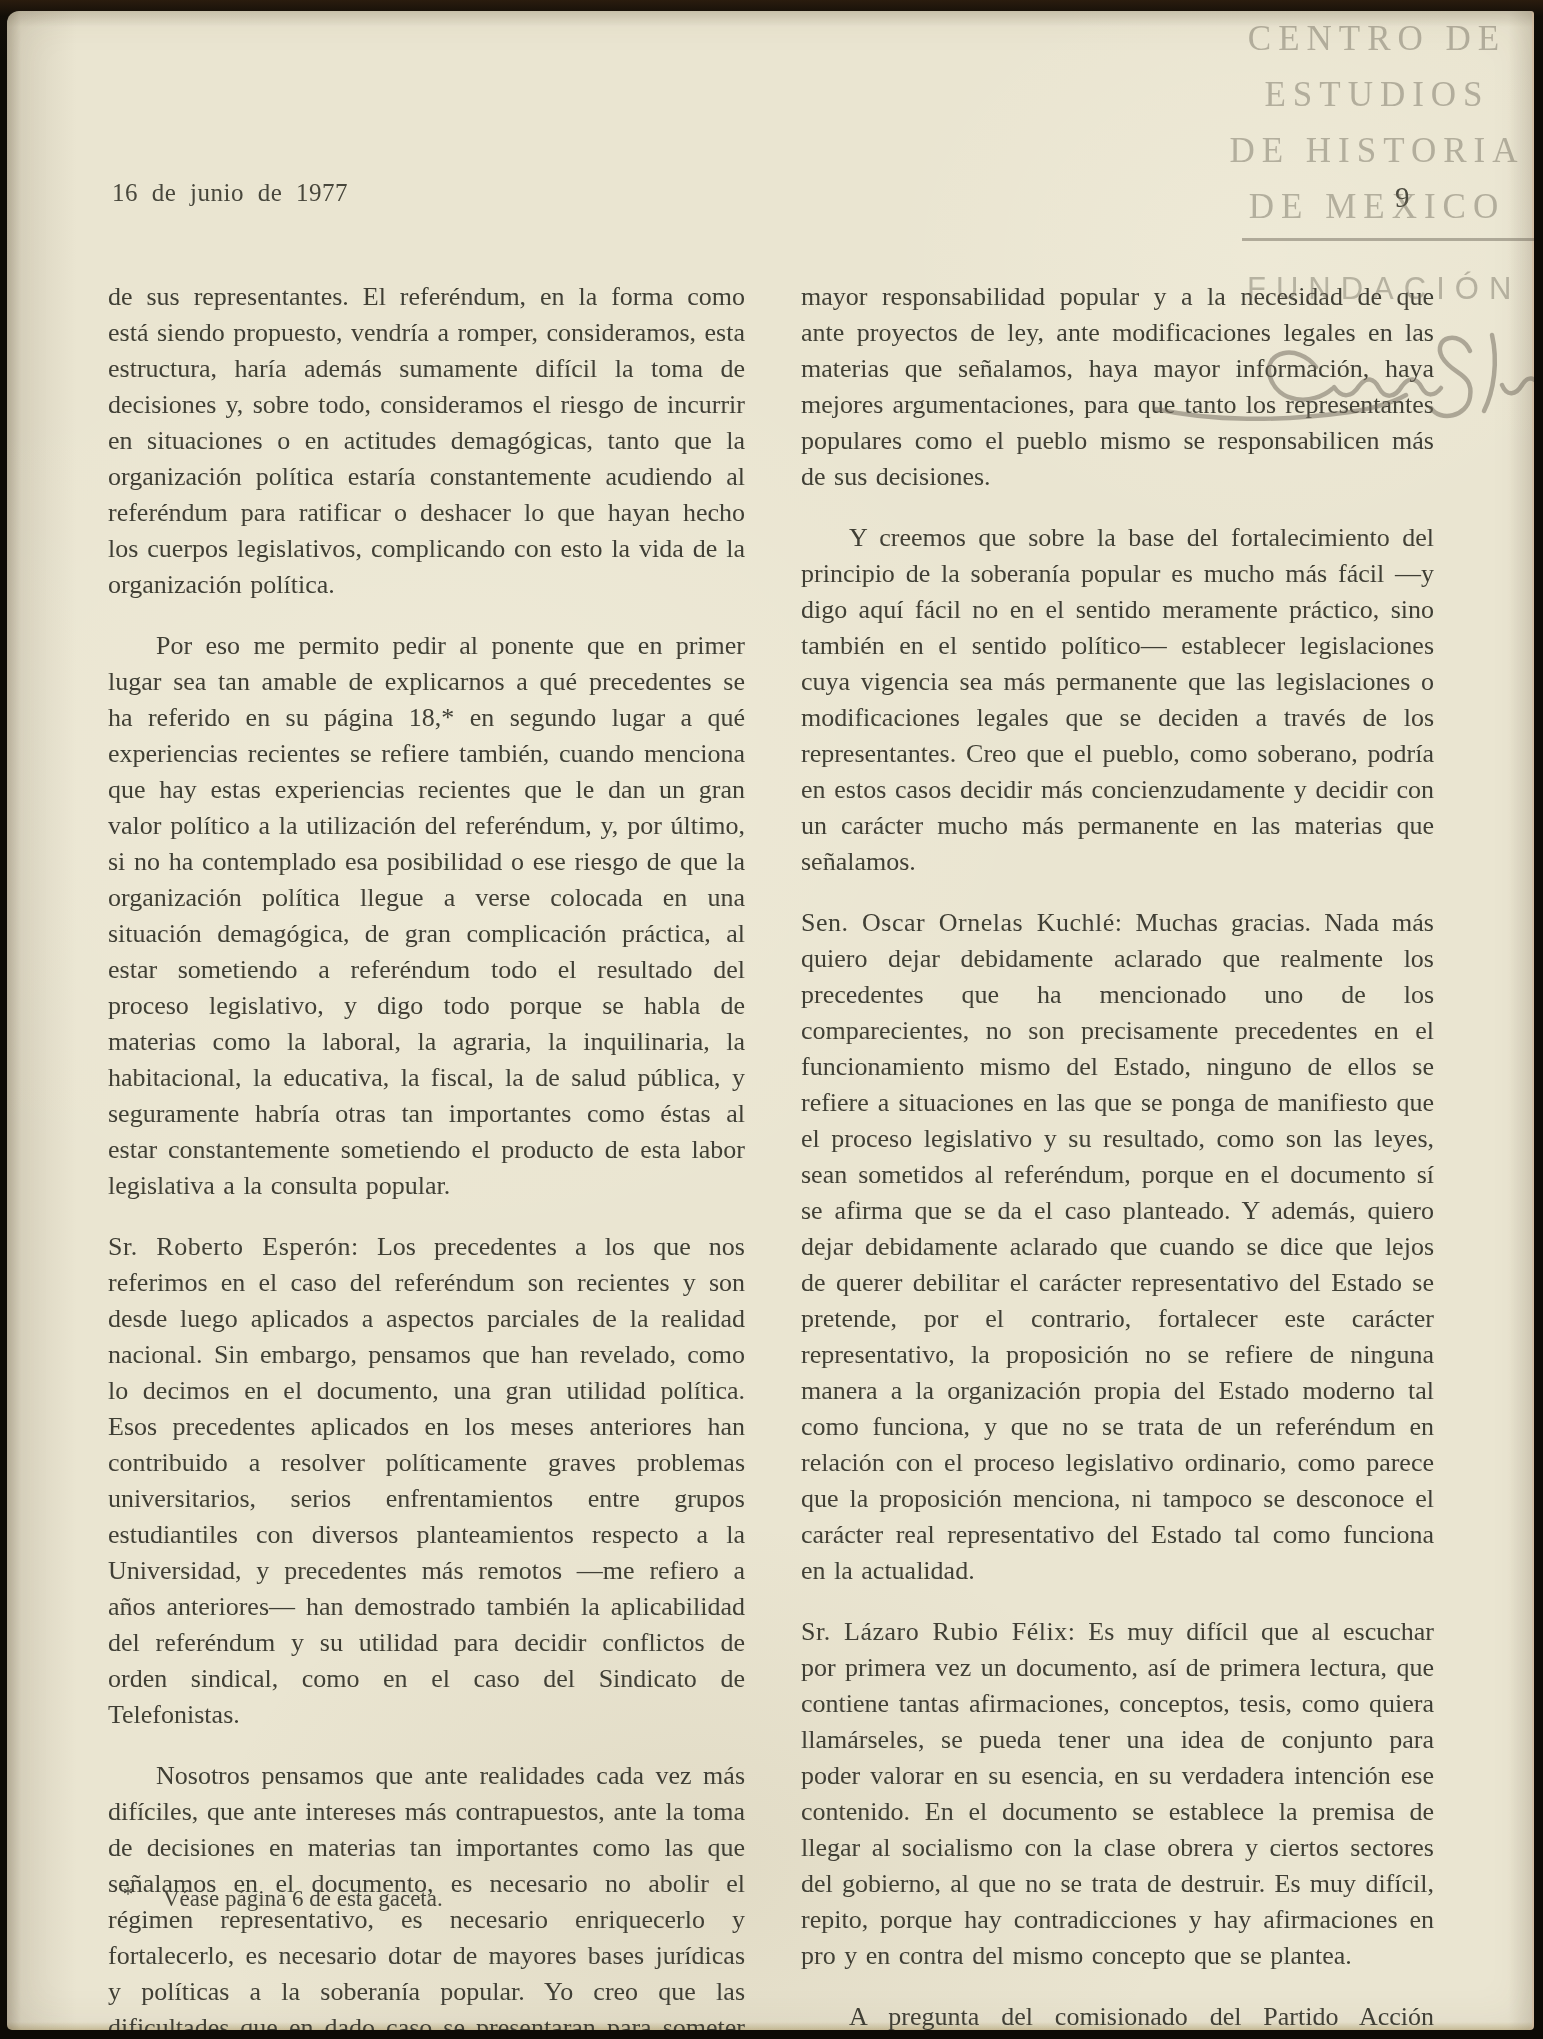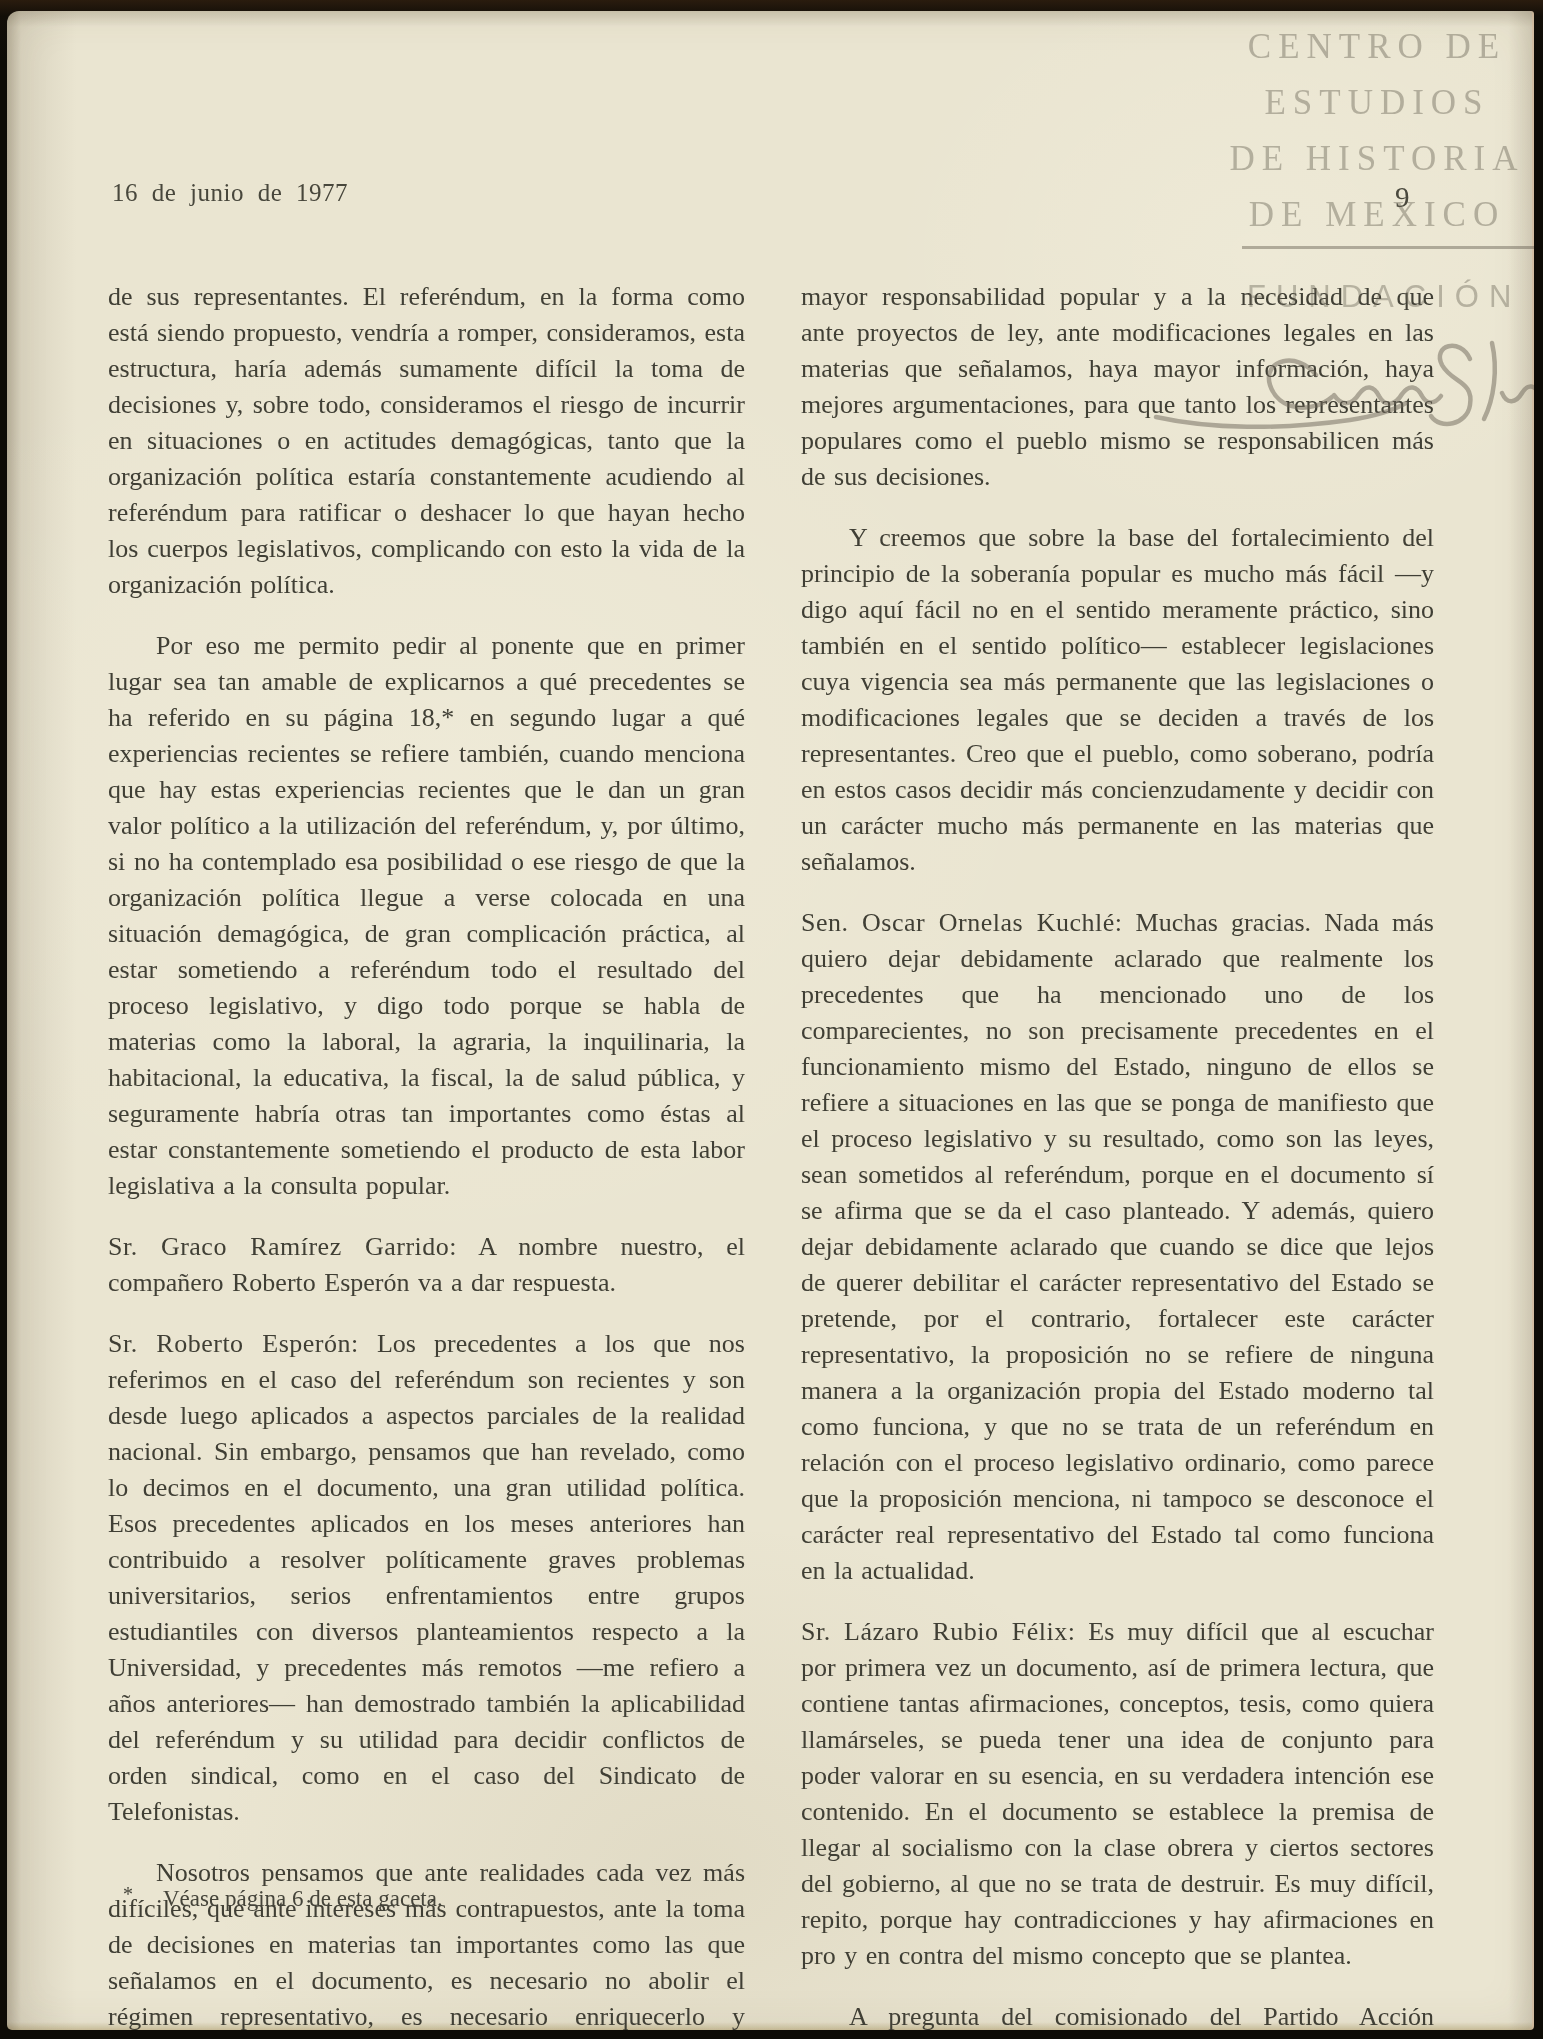--- a/index.html
+++ b/index.html
@@ -50,21 +50,21 @@
   .col p { margin:0 0 25px 0; }
   .col p.indent { text-indent:48px; }
   .col p.cont { text-align-last:justify; }
   .speaker { letter-spacing:0.5px; }
   .footnote {
     position:absolute; left:116px; top:1872px;
     font-size:23px; color:#45443a; z-index:1;
   }
   .fn-marker { font-size:20px; vertical-align:5px; margin-right:30px; }
   
-  .watermark { position:absolute; left:0; top:0; width:100%; height:100%; pointer-events:none; z-index:3;margin-top:8px; }
+  .watermark { position:absolute; left:0; top:0; width:100%; height:100%; pointer-events:none; z-index:3; }
   .wm-title {
     position:absolute; left:1182px; top:0px; width:376px;
     text-align:center; font-size:35px; line-height:56px;
     letter-spacing:7px; white-space:nowrap;
     color:rgba(100,95,82,0.42);
   }
   .wm-rule {
     position:absolute; left:1235px; top:227px; width:310px; height:3px;
     background:rgba(100,94,80,0.45);
   }
@@ -82,21 +82,20 @@
 
 <div class="canvas" style="--paper: #eae5d1; --ink: #403f35; --wm: #6e675a;">
   <div class="page">
 
     <div class="date">16 de junio de 1977</div>
     <div class="pagenum">9</div>
 
     <div class="col col-left" id="col-left">
         <p class="para">de sus representantes. El referéndum, en la forma como está siendo propuesto, vendría a romper, consideramos, esta estructura, haría además sumamente difícil la toma de decisiones y, sobre todo, consideramos el riesgo de incurrir en situaciones o en actitudes demagógicas, tanto que la organización política estaría constantemente acudiendo al referéndum para ratificar o deshacer lo que hayan hecho los cuerpos legislativos, complicando con esto la vida de la organización política.</p>
         <p class="para indent">Por eso me permito pedir al ponente que en primer lugar sea tan amable de explicarnos a qué precedentes se ha referido en su página 18,* en segundo lugar a qué experiencias recientes se refiere también, cuando menciona que hay estas experiencias recientes que le dan un gran valor político a la utilización del referéndum, y, por último, si no ha contemplado esa posibilidad o ese riesgo de que la organización política llegue a verse colocada en una situación demagógica, de gran complicación práctica, al estar sometiendo a referéndum todo el resultado del proceso legislativo, y digo todo porque se habla de materias como la laboral, la agraria, la inquilinaria, la habitacional, la educativa, la fiscal, la de salud pública, y seguramente habría otras tan importantes como éstas al estar constantemente sometiendo el producto de esta labor legislativa a la consulta popular.</p>
-        <p class="para"><span class="speaker">Sr. Graco Ramírez Garrido:</span> A nombre nuestro, el compañero Roberto Esperón va a dar respuesta.</p>
         <p class="para"><span class="speaker">Sr. Roberto Esperón:</span> Los precedentes a los que nos referimos en el caso del referéndum son recientes y son desde luego aplicados a aspectos parciales de la realidad nacional. Sin embargo, pensamos que han revelado, como lo decimos en el documento, una gran utilidad política. Esos precedentes aplicados en los meses anteriores han contribuido a resolver políticamente graves problemas universitarios, serios enfrentamientos entre grupos estudiantiles con diversos planteamientos respecto a la Universidad, y precedentes más remotos —me refiero a años anteriores— han demostrado también la aplicabilidad del referéndum y su utilidad para decidir conflictos de orden sindical, como en el caso del Sindicato de Telefonistas.</p>
         <p class="para indent cont">Nosotros pensamos que ante realidades cada vez más difíciles, que ante intereses más contrapuestos, ante la toma de decisiones en materias tan importantes como las que señalamos en el documento, es necesario no abolir el régimen representativo, es necesario enriquecerlo y fortalecerlo, es necesario dotar de mayores bases jurídicas y políticas a la soberanía popular. Yo creo que las dificultades que en dado caso se presentaran para someter decisiones en esa materia a la voluntad soberana del pueblo a través del referéndum, son dificultades menores frente a la gran importancia política que tiene el hecho de contribuir a una mayor participación popular, a una</p>
       </div>
     <div class="col col-right" id="col-right">
         <p class="para">mayor responsabilidad popular y a la necesidad de que ante proyectos de ley, ante modificaciones legales en las materias que señalamos, haya mayor información, haya mejores argumentaciones, para que tanto los representantes populares como el pueblo mismo se responsabilicen más de sus decisiones.</p>
         <p class="para indent">Y creemos que sobre la base del fortalecimiento del principio de la soberanía popular es mucho más fácil —y digo aquí fácil no en el sentido meramente práctico, sino también en el sentido político— establecer legislaciones cuya vigencia sea más permanente que las legislaciones o modificaciones legales que se deciden a través de los representantes. Creo que el pueblo, como soberano, podría en estos casos decidir más concienzudamente y decidir con un carácter mucho más permanente en las materias que señalamos.</p>
         <p class="para"><span class="speaker">Sen. Oscar Ornelas Kuchlé:</span> Muchas gracias. Nada más quiero dejar debidamente aclarado que realmente los precedentes que ha mencionado uno de los comparecientes, no son precisamente precedentes en el funcionamiento mismo del Estado, ninguno de ellos se refiere a situaciones en las que se ponga de manifiesto que el proceso legislativo y su resultado, como son las leyes, sean sometidos al referéndum, porque en el documento sí se afirma que se da el caso planteado. Y además, quiero dejar debidamente aclarado que cuando se dice que lejos de querer debilitar el carácter representativo del Estado se pretende, por el contrario, fortalecer este carácter representativo, la proposición no se refiere de ninguna manera a la organización propia del Estado moderno tal como funciona, y que no se trata de un referéndum en relación con el proceso legislativo ordinario, como parece que la proposición menciona, ni tampoco se desconoce el carácter real representativo del Estado tal como funciona en la actualidad.</p>
         <p class="para"><span class="speaker">Sr. Lázaro Rubio Félix:</span> Es muy difícil que al escuchar por primera vez un documento, así de primera lectura, que contiene tantas afirmaciones, conceptos, tesis, como quiera llamárseles, se pueda tener una idea de conjunto para poder valorar en su esencia, en su verdadera intención ese contenido. En el documento se establece la premisa de llegar al socialismo con la clase obrera y ciertos sectores del gobierno, al que no se trata de destruir. Es muy difícil, repito, porque hay contradicciones y hay afirmaciones en pro y en contra del mismo concepto que se plantea.</p>
         <p class="para indent cont">A pregunta del comisionado del Partido Acción Nacional, el compañero Graco hizo afirmaciones que no están contenidas en el documento. Yo me permito hacer una pregunta que tiende a aclarar esta cuestión: ¿Se concibe una estrategia y una táctica que conduzcan a un verdadero socialismo, aquel que se entiende por la transformación del sistema capitalista, que se finca en la propiedad privada, por el otro, que se basa en la propiedad social de los bienes de la producción y del cambio, sin que esta estrategia y esta táctica tengan que aplicarse,</p>
       </div>

